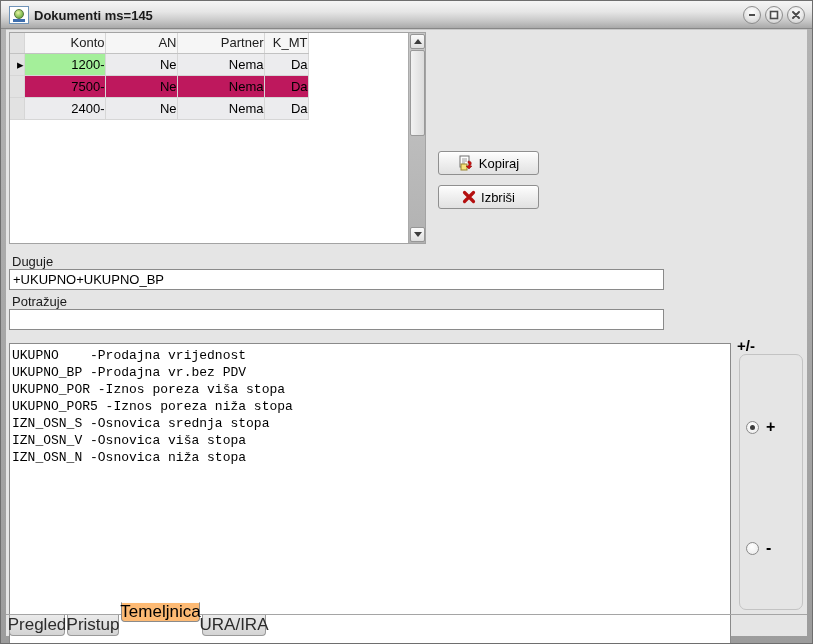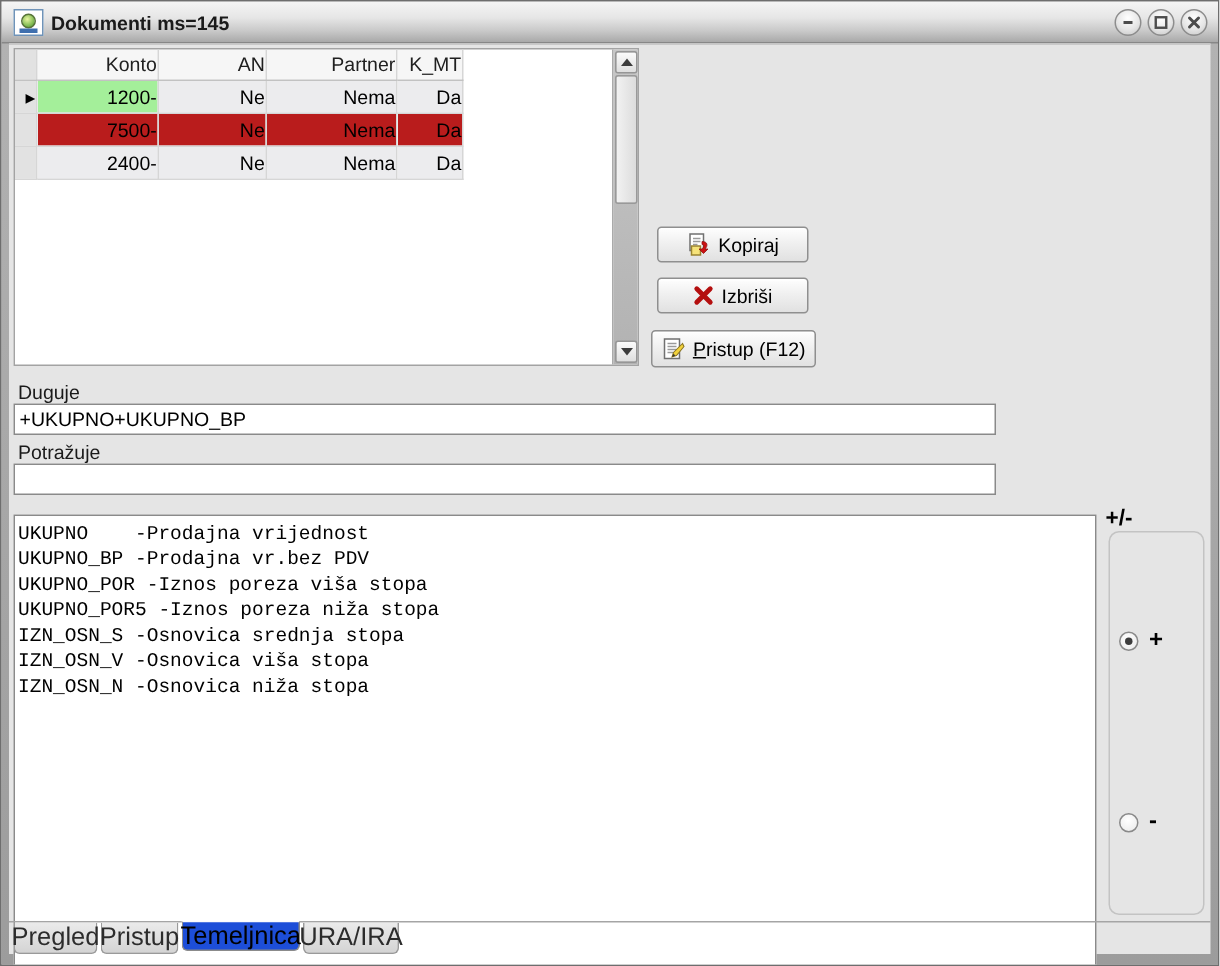--- a/index.html
+++ b/index.html
@@ -68,21 +68,21 @@
   .col-sel { width:14px; }
   .col-konto { width:81px; }
   .col-an { width:72px; }
   .col-partner { width:87px; }
   .col-kmt { width:44px; }
   td.sel, th.sel {
     background:#e2e2e2 !important; border-right:1px solid #b5b5b5;
     padding:0; text-align:center; font-size:9px; color:#222;
   }
   tr.row-a td { background:#ececee; }
-  tr.row-b td { background:#b91c1c; }
+  tr.row-b td { background:#be185d; }
   td.hl { background:#a4ef9a !important; }
 
   
   .vscroll {
     position:absolute; right:0; top:0; width:17px; height:210px;
     background:linear-gradient(#c7c7c7,#b2b2b2);
     border-left:1px solid #aaaaaa;
   }
   .sb-btn {
     position:absolute; left:1px; width:15px; height:15px; border-radius:2px;
@@ -164,22 +164,22 @@
     font-size:17px; color:#2c2c2c;
     background:linear-gradient(#ebebeb,#d4d4d4);
     border:1px solid #9a9a9a; border-top:none;
     border-radius:0 0 4px 4px;
   }
   .tab-0 { left:3px; width:56px; }
   .tab-1 { left:61px; width:52px; }
   .tab-2 { left:115px; width:79px; }
   .tab-3 { left:196px; width:64px; }
   .tab.active {
-    top:584px; height:20px;
-    background:#1d4ed8; color:#000;
+    top:572px; height:20px;
+    background:#fdba74; color:#000;
     border:1px solid #8b8b8b; border-top:1px solid #fcfcfc;
     z-index:2;
   }
 </style>
 </head>
 <body>
 
 <div class="window">
 
   <div class="titlebar">
@@ -270,29 +270,20 @@
     <div class="btn btn-kopiraj">
       <svg width="16" height="16" viewBox="0 0 16 16">
         <rect x="2" y="1" width="9" height="11" fill="#ffffff" stroke="#707070"></rect>
         <path d="M4 4 H9 M4 6 H9 M4 8 H7" stroke="#9a9a9a" stroke-width="1"></path>
         <rect x="3" y="9" width="6" height="6" fill="#f6e37a" stroke="#9a8430"></rect>
         <path d="M10 6 C14 6 14 9 12 11 L14 11 L11 14 L8 11 L10 11 C11.5 9.5 11.5 8 10 8 Z" fill="#cc1111" stroke="#881010" stroke-width="0.5"></path>
       </svg>
       <span>Kopiraj</span>
     </div>
 
-    <div class="btn btn-pristup">
-      <svg width="16" height="16" viewBox="0 0 16 16">
-        <rect x="2" y="1" width="10" height="13" fill="#ffffff" stroke="#707070"></rect>
-        <path d="M4 4 H10 M4 6 H10 M4 8 H10 M4 10 H8" stroke="#9a9a9a" stroke-width="1"></path>
-        <path d="M14 4 L8 10 L7 13 L10 12 L15 6 Z" fill="#f2d23c" stroke="#8a7420" stroke-width="0.7"></path>
-        <path d="M7 13 L8 10.8 L9.2 12 Z" fill="#333333"></path>
-      </svg>
-      <span class="mnemonic">Pristup (F12)</span>
-    </div>
 
     <div class="fld-label lbl-duguje">Duguje</div>
     <input class="txt txt-duguje" type="text" value="+UKUPNO+UKUPNO_BP" style="">
     <div class="fld-label lbl-potrazuje">Potražuje</div>
     <input class="txt txt-potrazuje" type="text" value="" style="">
 
     <div class="memo">
       <div class="tl">UKUPNO    -Prodajna vrijednost</div>
       <div class="tl">UKUPNO_BP -Prodajna vr.bez PDV</div>
       <div class="tl">UKUPNO_POR -Iznos poreza viša stopa</div>

